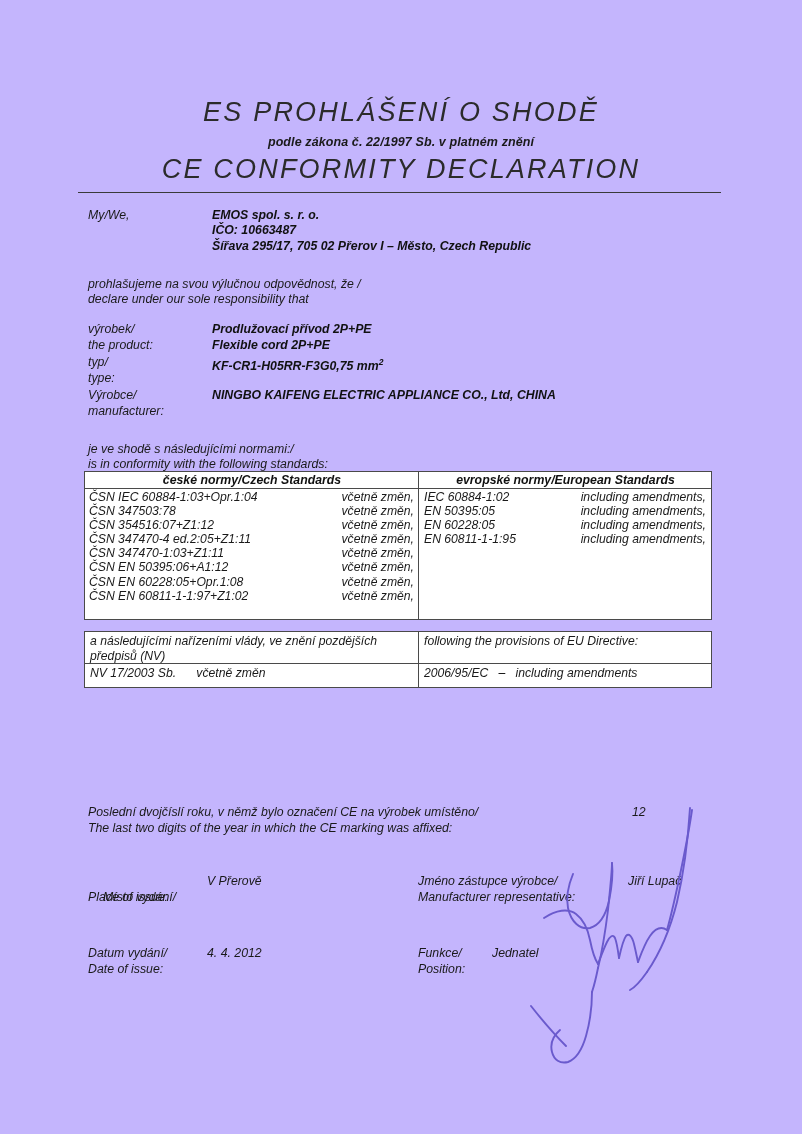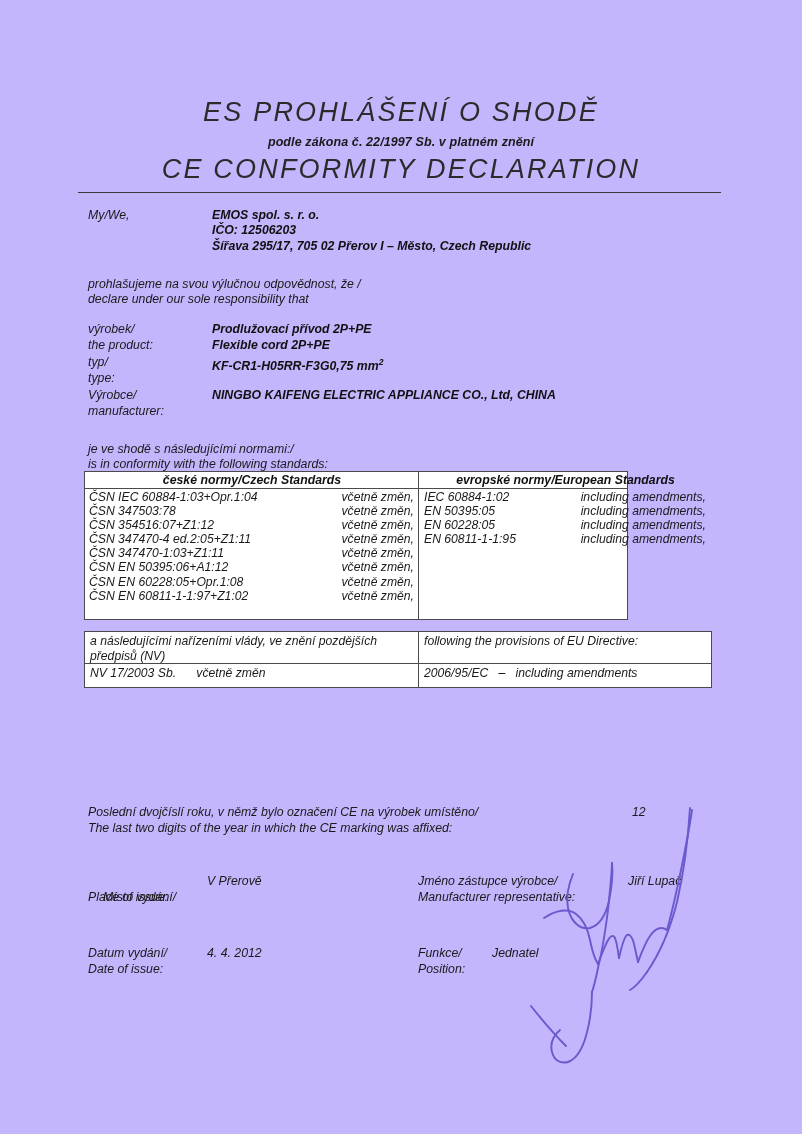--- a/index.html
+++ b/index.html
@@ -86,21 +86,21 @@
   
   .tbl {
     position: absolute;
     border: 1px solid #4a4a4a;
     box-sizing: border-box;
     background: #fff;
   }
   #std-table {
     left: 84px;
     top: 471px;
-    width: 544px;
+    width: 628px;
     height: 149px;
   }
   #std-head {
     position: absolute;
     left: 0; top: 0;
     width: 100%;
     height: 17px;
     border-bottom: 1px solid #4a4a4a;
     box-sizing: border-box;
   }
@@ -193,21 +193,21 @@
 
   <div class="title-block">
     <div class="title-cz">ES PROHLÁŠENÍ O SHODĚ</div>
     <div class="subtitle">podle zákona č. 22/1997 Sb. v platném znění</div>
     <div class="title-en">CE CONFORMITY DECLARATION</div>
   </div>
   <div class="rule"></div>
 
   <div class="abs lbl col-label" style="top:207px;">My/We,</div>
   <div class="abs val col-value" style="top:207px;">EMOS spol. s. r. o.</div>
-  <div class="abs val col-value" style="top:222px;">IČO: 12506203</div>
+  <div class="abs val col-value" style="top:222px;">IČO: 10663487</div>
   <div class="abs val col-value" style="top:238px;">Šířava 295/17, 705 02 Přerov I – Město, Czech Republic</div>
 
   <div class="abs lbl col-label" style="top:276px;">prohlašujeme na svou výlučnou odpovědnost, že /</div>
   <div class="abs lbl col-label" style="top:291px;">declare under our sole responsibility that</div>
 
   <div class="abs lbl col-label" style="top:321px;">výrobek/</div>
   <div class="abs lbl col-label" style="top:337px;">the product:</div>
   <div class="abs val col-value" style="top:321px;">Prodlužovací přívod 2P+PE</div>
   <div class="abs val col-value" style="top:337px;">Flexible cord 2P+PE</div>
 

